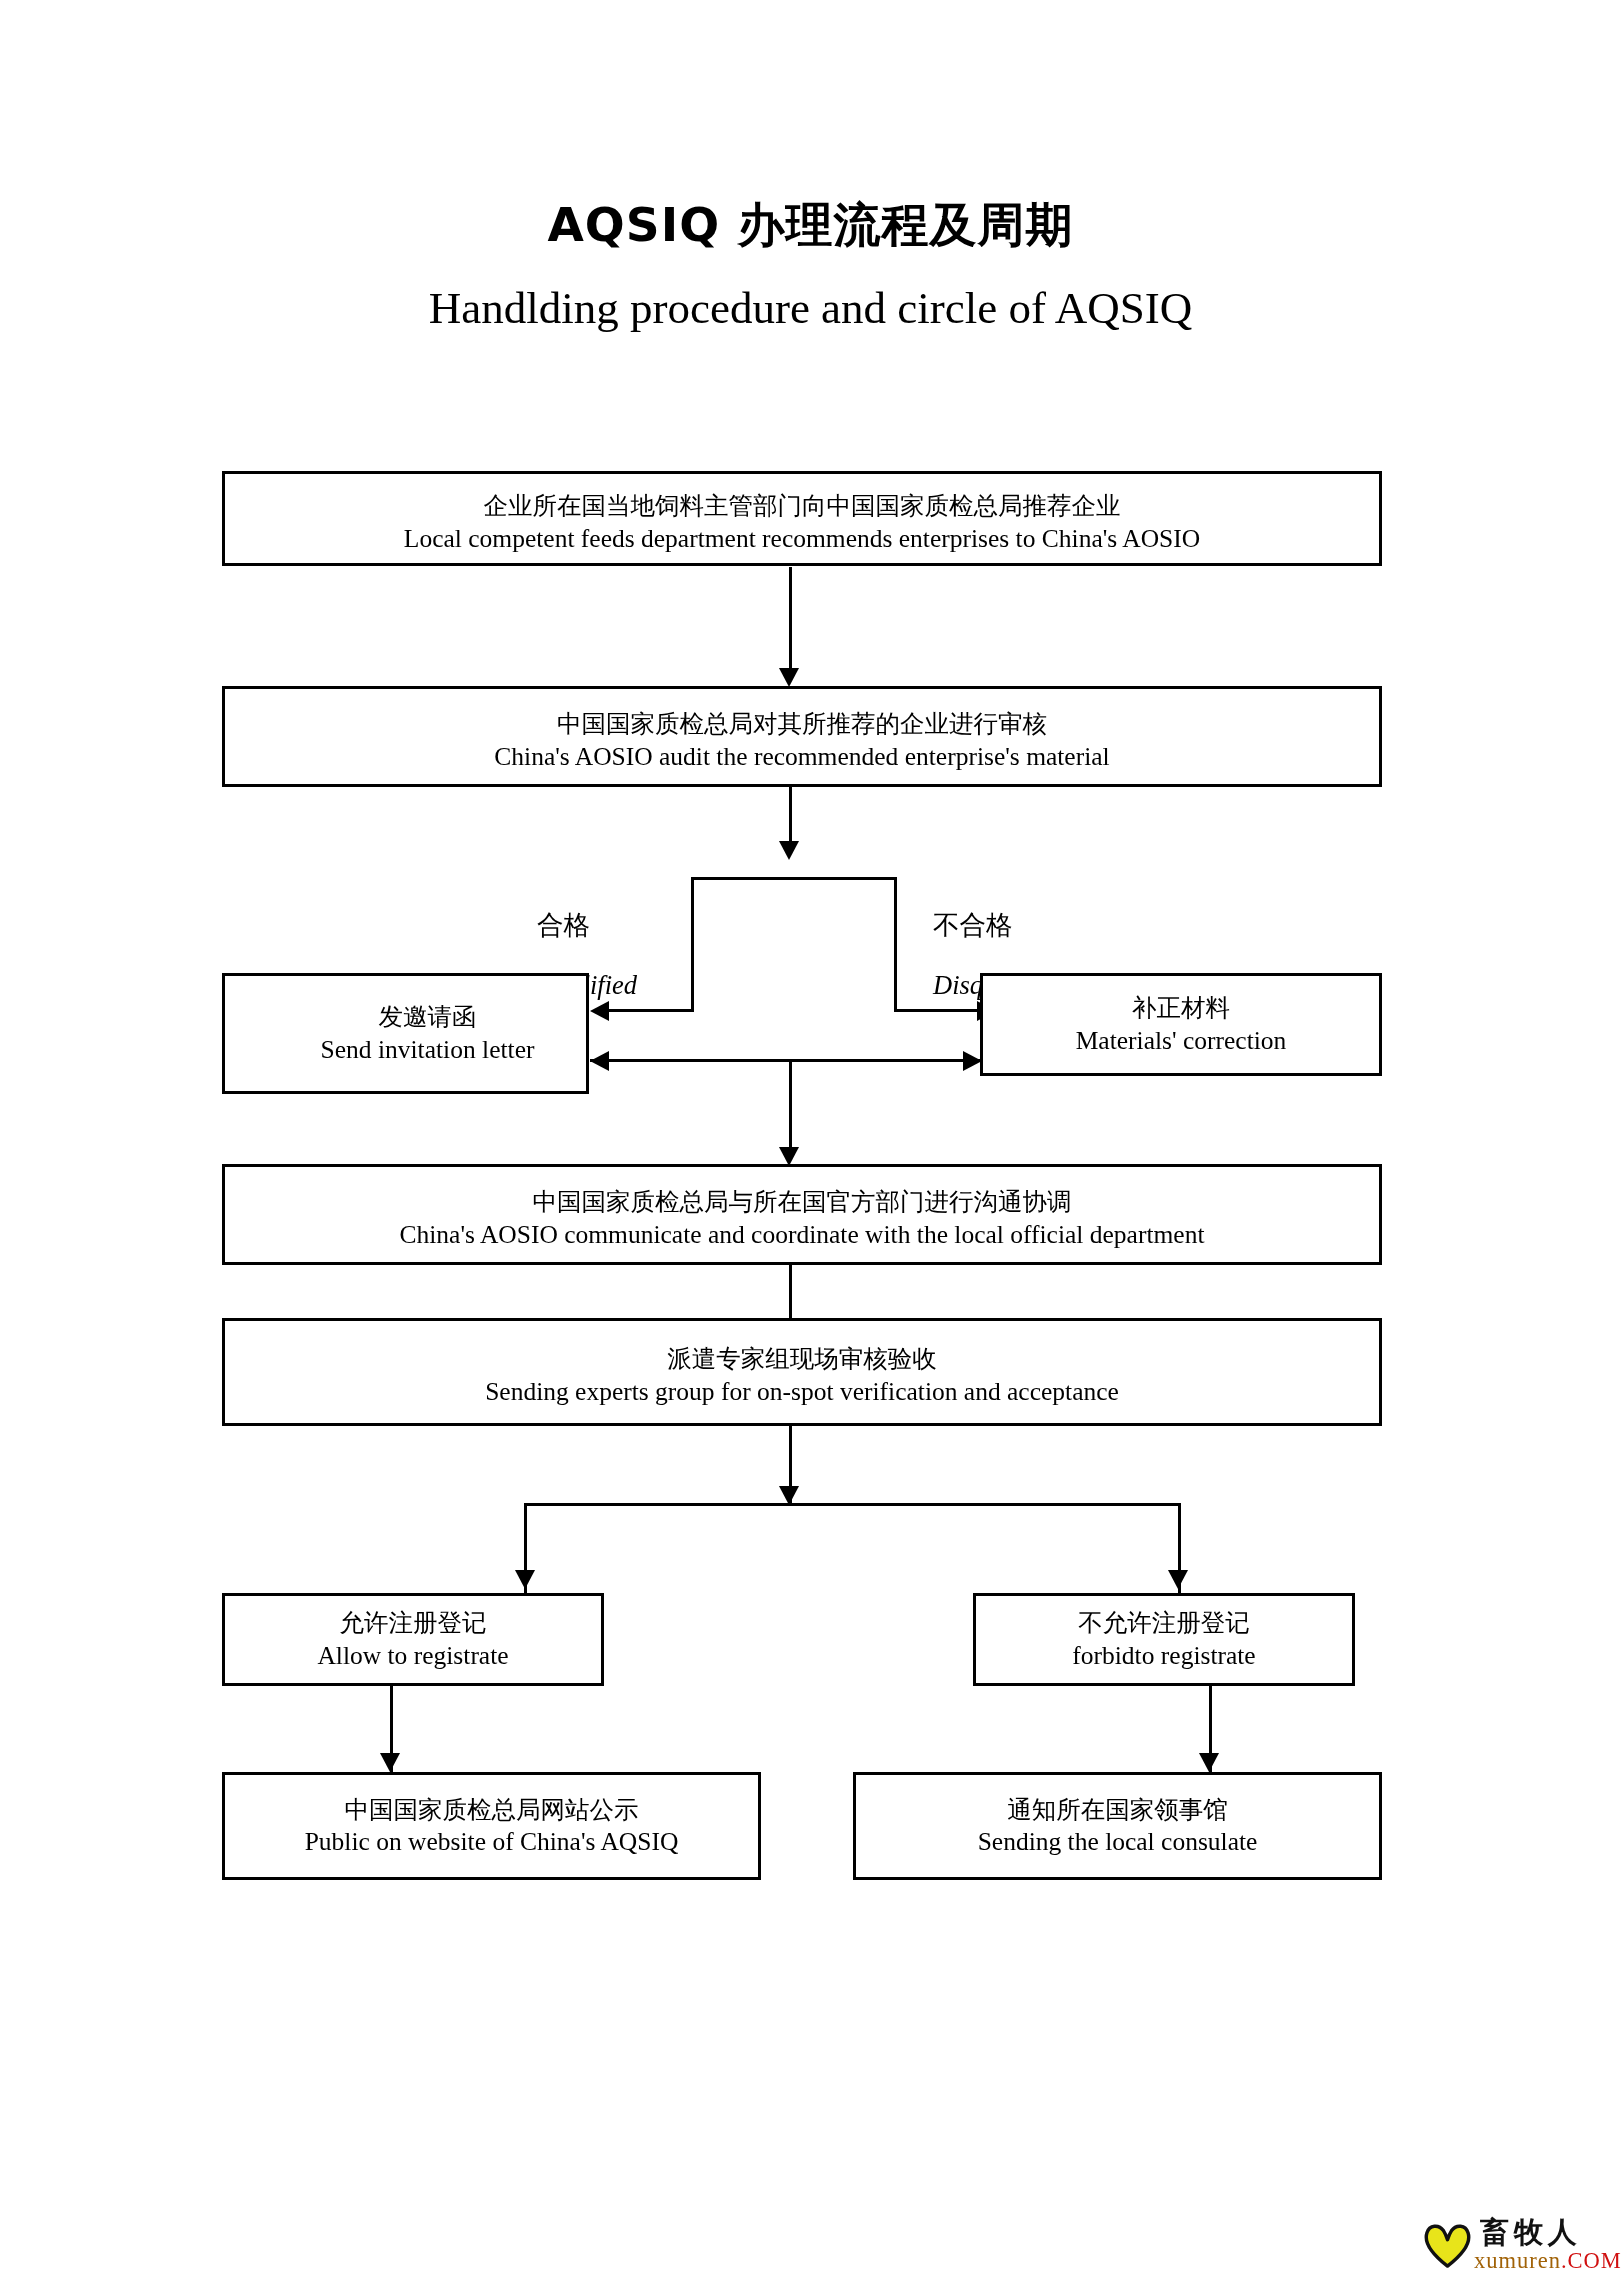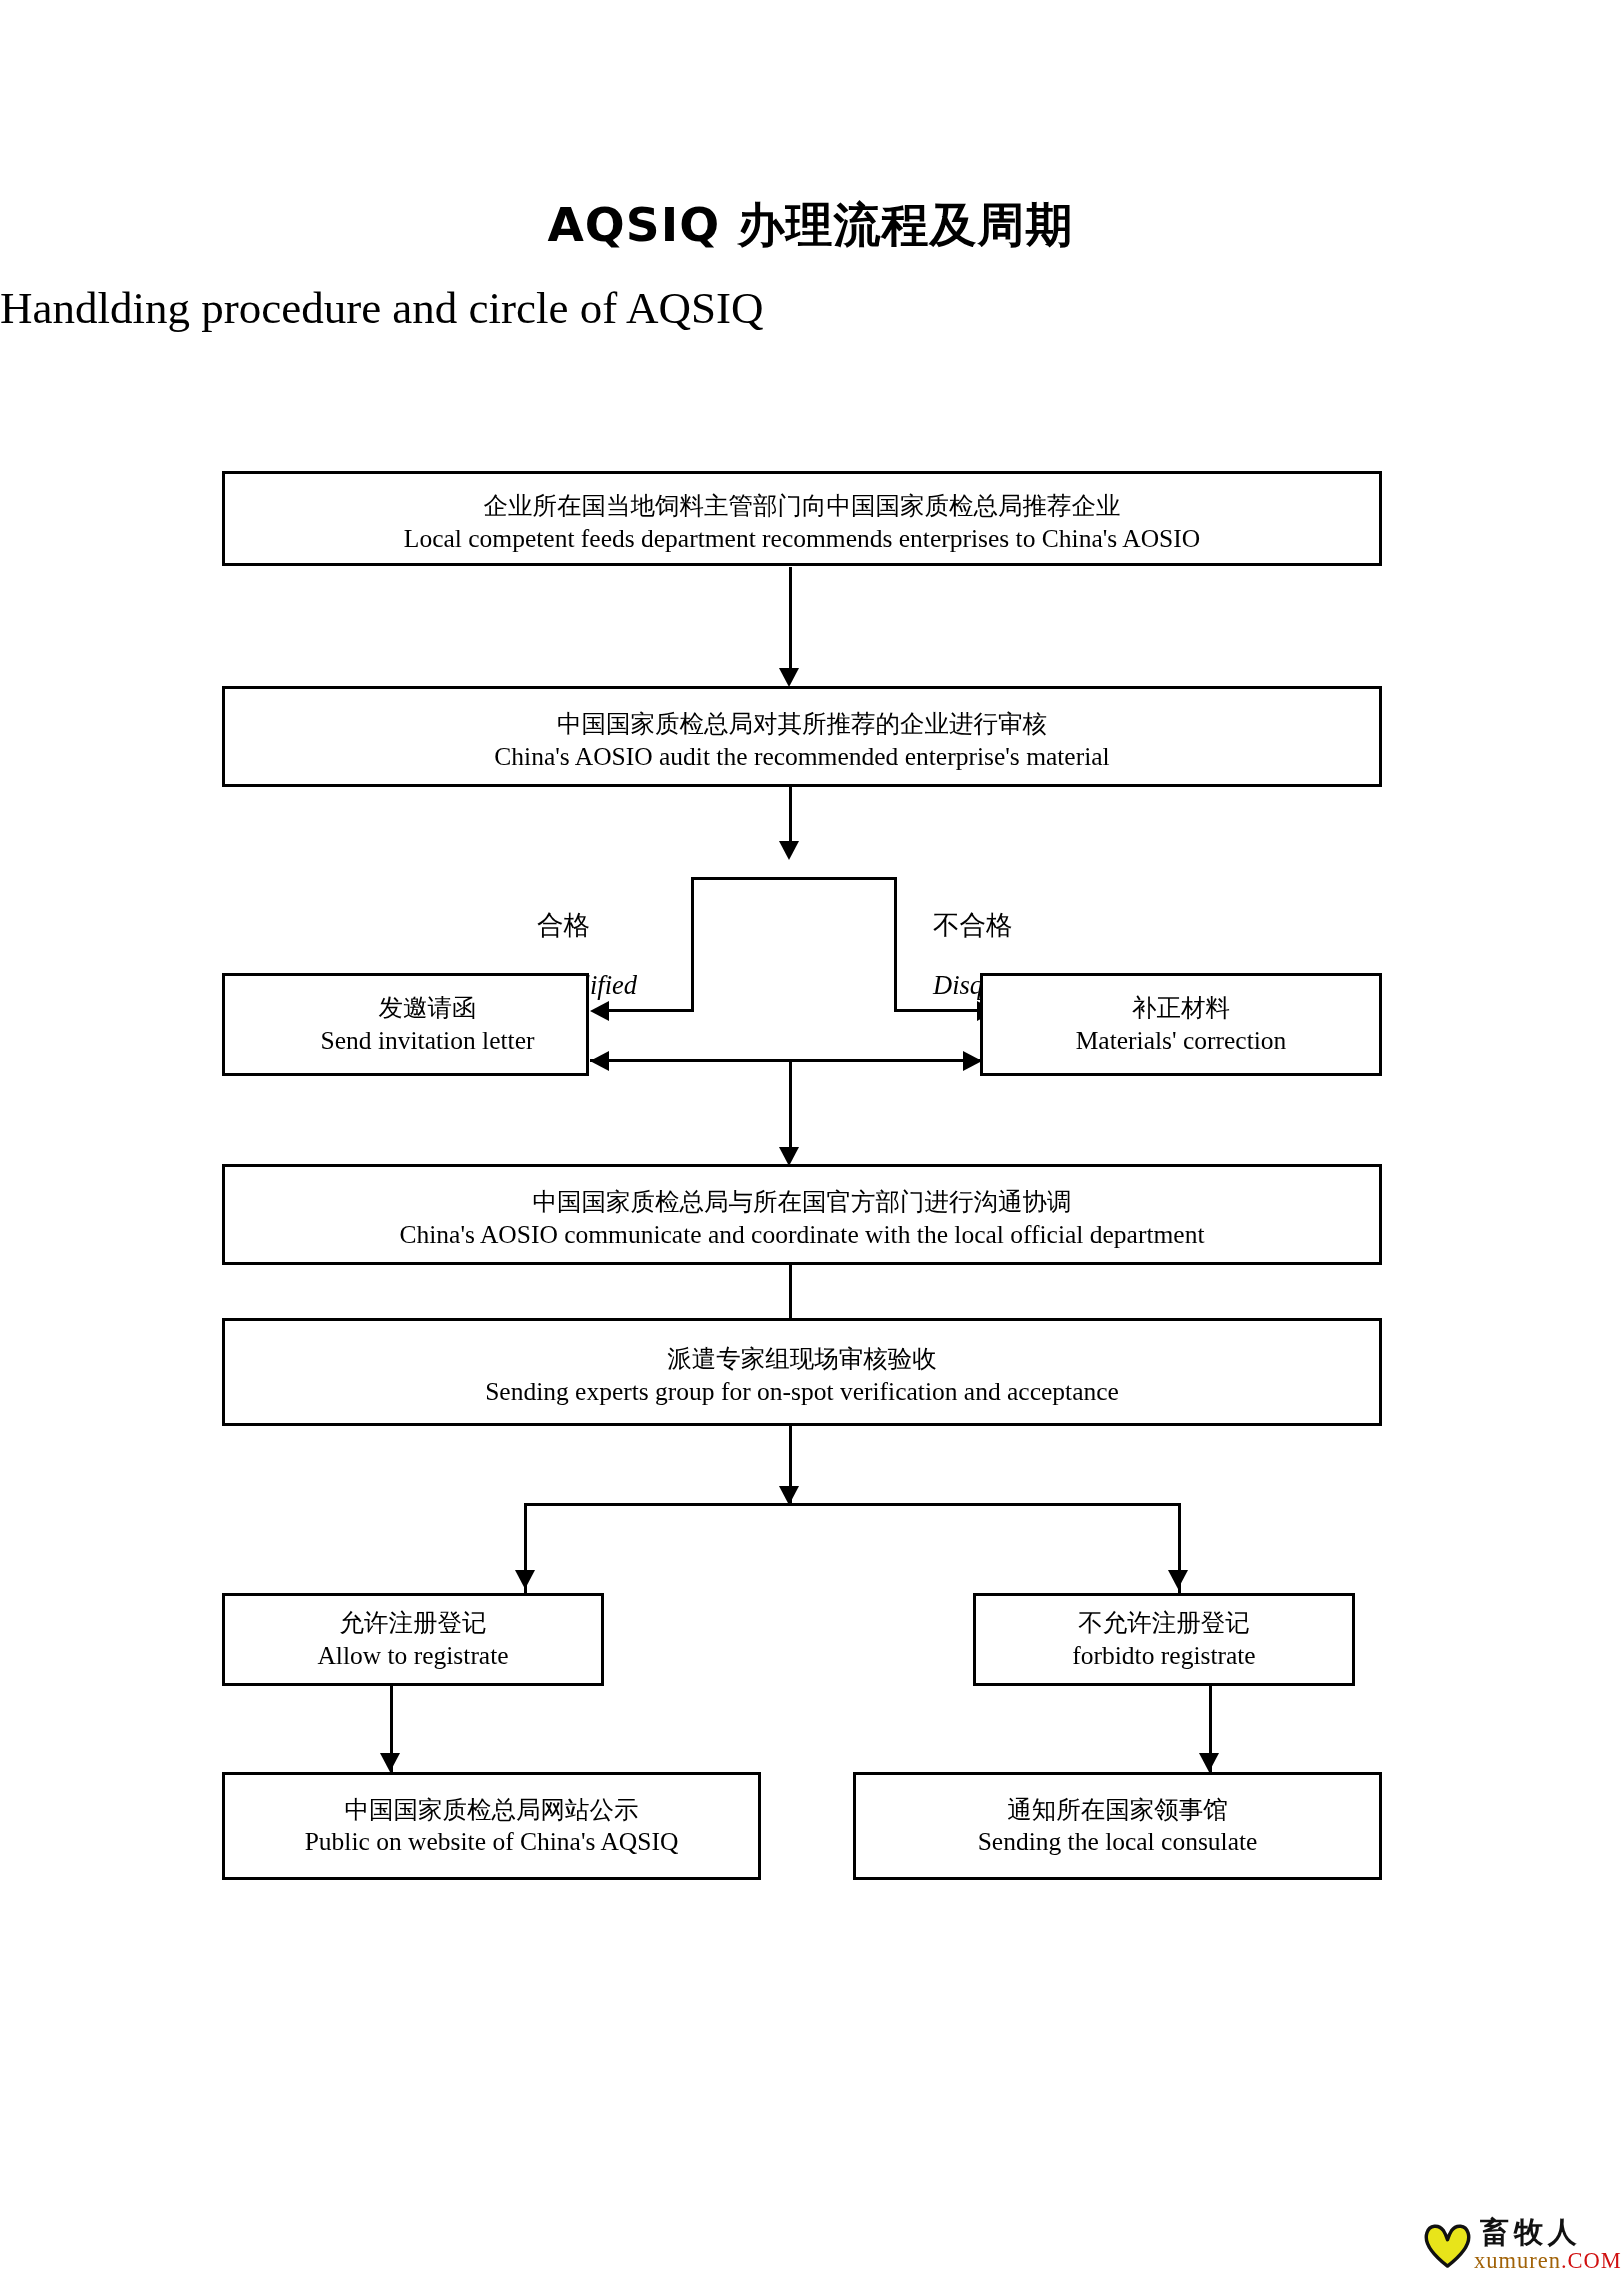--- a/index.html
+++ b/index.html
@@ -26,20 +26,21 @@
     font-family:"DejaVu Sans", sans-serif;
     font-weight:700;
     font-size:47px;
     letter-spacing:1px;
     white-space:nowrap;
   }
   .title-en{
     position:absolute;
     left:0; right:0;
     top:282px;
+    text-align:center;
     font-family:"Liberation Serif", serif;
     font-size:45px;
     white-space:nowrap;
   }
 
   
   .node{
     position:absolute;
     box-sizing:border-box;
     border:3.9px solid #000;
@@ -201,21 +202,21 @@
 
   <div class="branch-label" style="left:537px; top:887px;">
     <span class="cn">合格</span>
     <span class="en">Qualified</span>
   </div>
   <div class="branch-label" style="left:933px; top:887px;">
     <span class="cn">不合格</span>
     <span class="en">Disqualified</span>
   </div>
 
-  <div class="node" style="left:222px; top:973px; width:367px; height:103px;padding-left:44px;">
+  <div class="node" style="left:222px; top:973px; width:367px; height:121px;padding-left:44px;">
     <span class="cn">发邀请函</span>
     <span class="en">Send invitation letter</span>
   </div>
 
   <div class="node" style="left:980px; top:973px; width:402px; height:103px;">
     <span class="cn">补正材料</span>
     <span class="en">Materials' correction</span>
   </div>
 
   <div class="hline" style="left:590px; top:1059px; width:392px;"></div>

